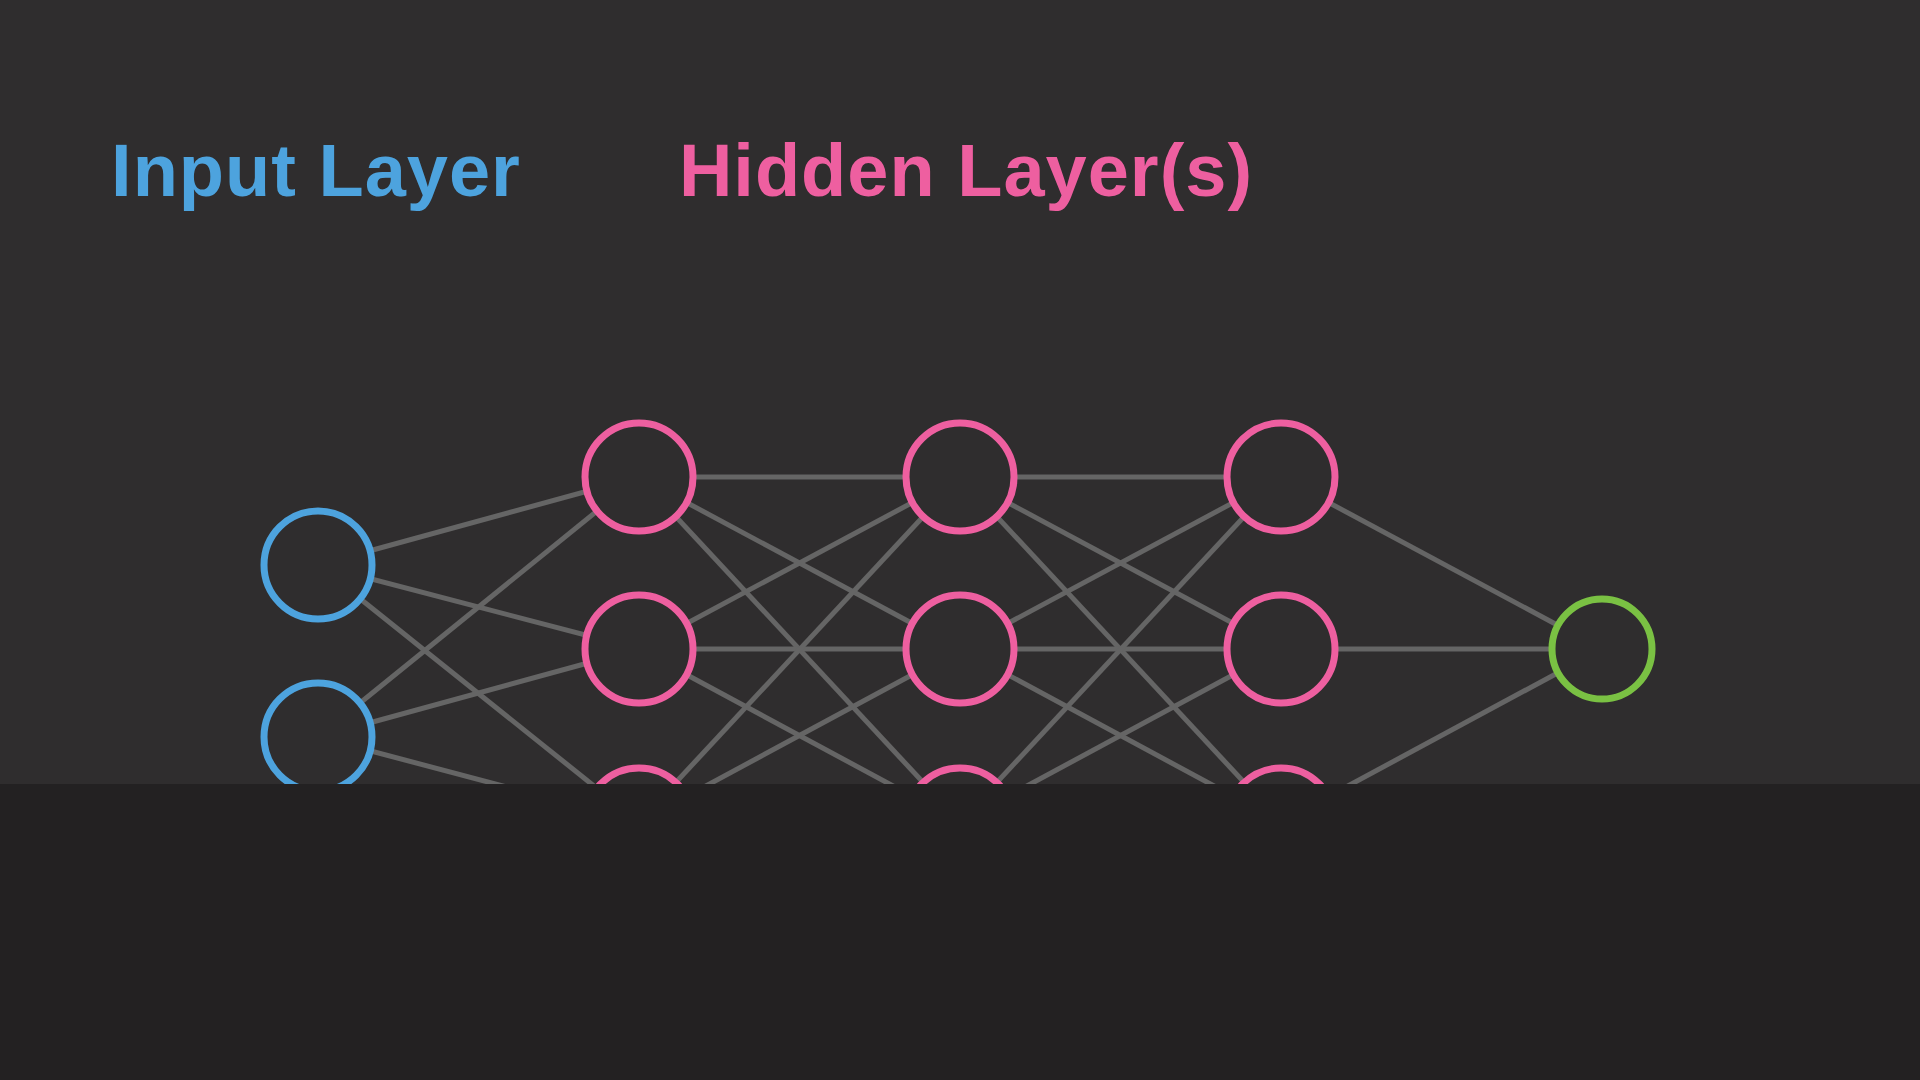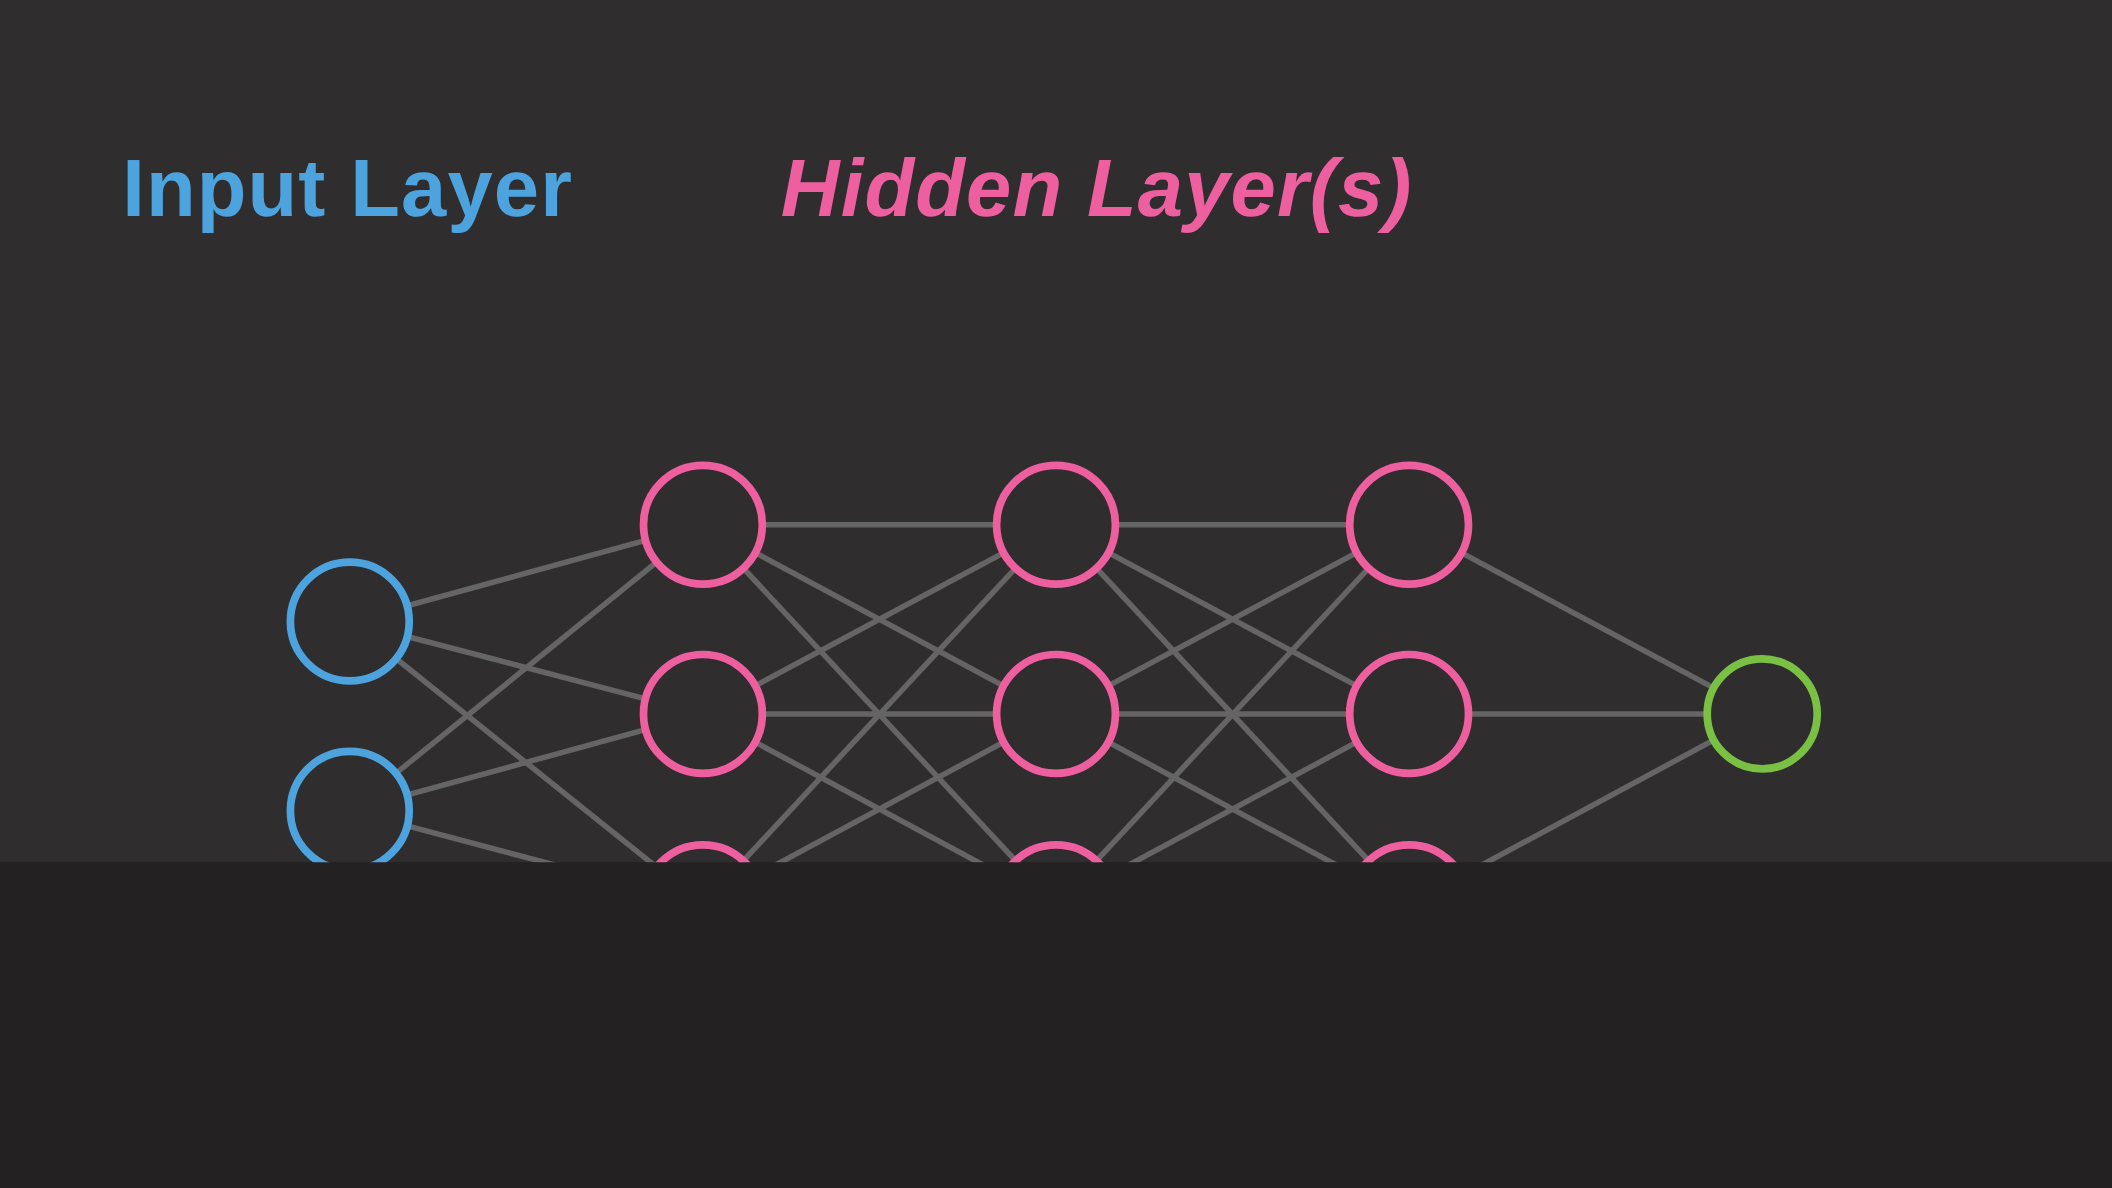--- a/index.html
+++ b/index.html
@@ -19,21 +19,21 @@
     top: 130px;
     transform: translateX(-50%);
     font-size: 74px;
     font-weight: bold;
     letter-spacing: 1px;
     white-space: nowrap;
     line-height: 1.1;
     user-select: none;
   }
   .label-0 { left: 316px; }
-  .label-1 { left: 997px; font-style: italic; }
+  .label-1 { left: 966px; }
   .label-2 { left: 1600px; }
   #network-svg {
     position: absolute;
     left: 0;
     top: 0;
   }
   #logo-svg {
     position: absolute;
     left: 1764px;
     top: 918px;

